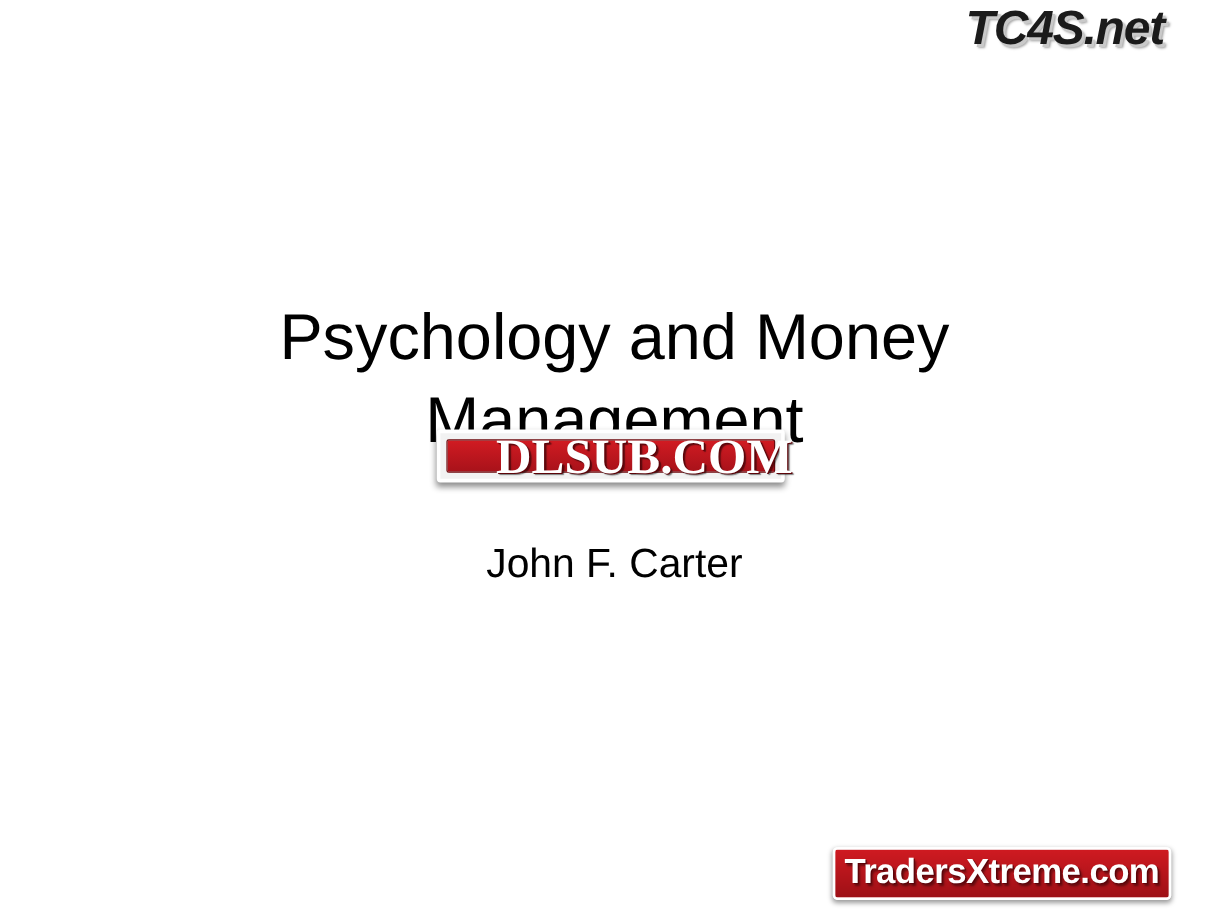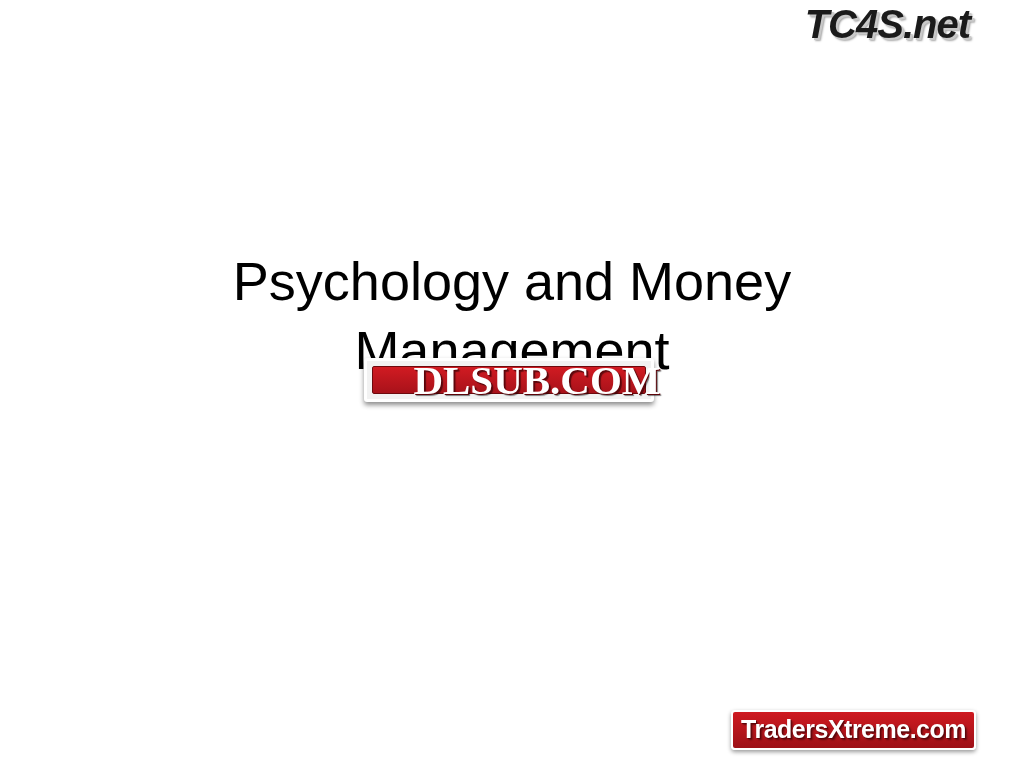--- a/index.html
+++ b/index.html
@@ -132,37 +132,38 @@
     padding: 3px 8px 4px 8px;
     background: #c0161c;
     background: linear-gradient(#cf1a21, #9d1016);
     border: 2px solid #ffffff;
     border-radius: 4px;
     box-shadow: 0 2px 4px rgba(0,0,0,0.4);
   }
   .wm-bottomright .t {
     font-family: "Liberation Sans", sans-serif;
     font-weight: bold;
-    font-size: 25px;
+    font-size: 29px;
     color: #ffffff;
     letter-spacing: -0.5px;
     text-shadow: 1px 1px 0 #5d0409, 2px 2px 2px rgba(0,0,0,0.45);
     white-space: nowrap;
   }
 </style>
 </head>
 <body>
 
 <div class="slide-body">
 
   <div class="wm-topright">TC4S.net</div>
 
   <div class="slide-title">Psychology and Money Management</div>
 
   <div class="slide-sub">
+    <span class="line">John F. Carter</span>
   </div>
 
   <div class="wm-center">
     <div class="plate">
       <div class="plate-inner"></div>
     </div>
     <div class="wm-text">DLSUB.COM</div>
   </div>
 
   <div class="wm-bottomright">

